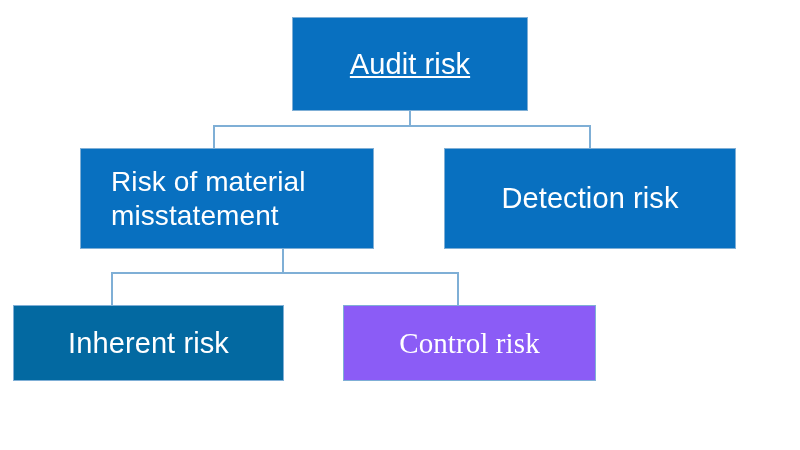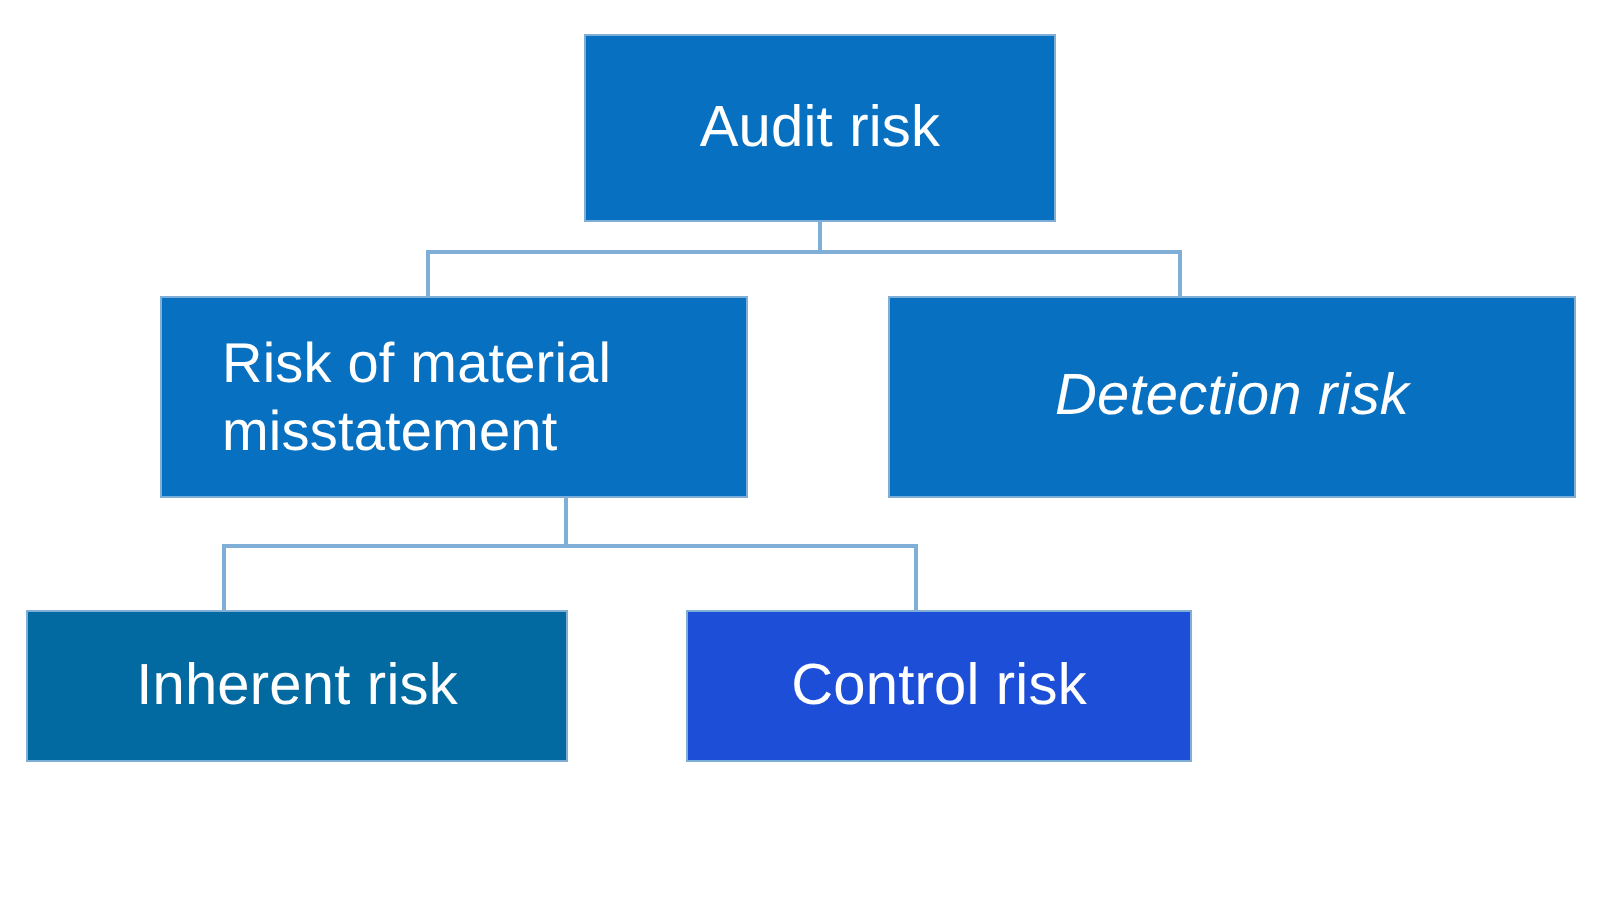--- a/index.html
+++ b/index.html
@@ -32,30 +32,30 @@
     line-height: 1.18;
     white-space: pre-line;
   }
   .node.center  { justify-content: center; text-align: center; }
   .node.lead    { justify-content: flex-start; text-align: left; }
 
   
   #node-audit-risk {
     left: 292px; top: 17px; width: 236px; height: 94px;
     font-size: 29px;
+    text-decoration: underline;
   }
   #node-rmm {
     left: 80px; top: 148px; width: 294px; height: 101px;
     font-size: 28px;
     padding-left: 30px;
   }
   #node-detection-risk {
-    left: 444px; top: 148px; width: 344px; height: 101px;
+    left: 444px; top: 148px; width: 292px; height: 101px;
     font-size: 29px;
-    font-style: italic;
   }
   #node-inherent-risk {
     left: 13px; top: 305px; width: 271px; height: 76px;
     font-size: 29px;
   }
   #node-control-risk {
     left: 343px; top: 305px; width: 253px; height: 76px;
     font-size: 29px;
   }
 
@@ -96,15 +96,15 @@
 
   <div class="node center" id="node-audit-risk" style="background: rgb(8, 112, 192); border-color: rgb(127, 175, 214); color: rgb(255, 255, 255);">Audit risk</div>
 
   <div class="node lead" id="node-rmm" style="background: rgb(8, 112, 192); border-color: rgb(127, 175, 214); color: rgb(255, 255, 255);">Risk of material
 misstatement</div>
 
   <div class="node center" id="node-detection-risk" style="background: rgb(8, 112, 192); border-color: rgb(127, 175, 214); color: rgb(255, 255, 255);">Detection risk</div>
 
   <div class="node center" id="node-inherent-risk" style="background: #0369a1; border-color: rgb(127, 175, 214); color: rgb(255, 255, 255);">Inherent risk</div>
 
-  <div class="node center" id="node-control-risk" style="background: #1d4ed8; border-color: rgb(127, 175, 214); color: rgb(255, 255, 255);">Control risk</div>
+  <div class="node center" id="node-control-risk" style="background: #8b5cf6; border-color: rgb(127, 175, 214); color: rgb(255, 255, 255); font-family: Liberation Serif, serif;">Control risk</div>
 
 </div>
 
 </body></html>

